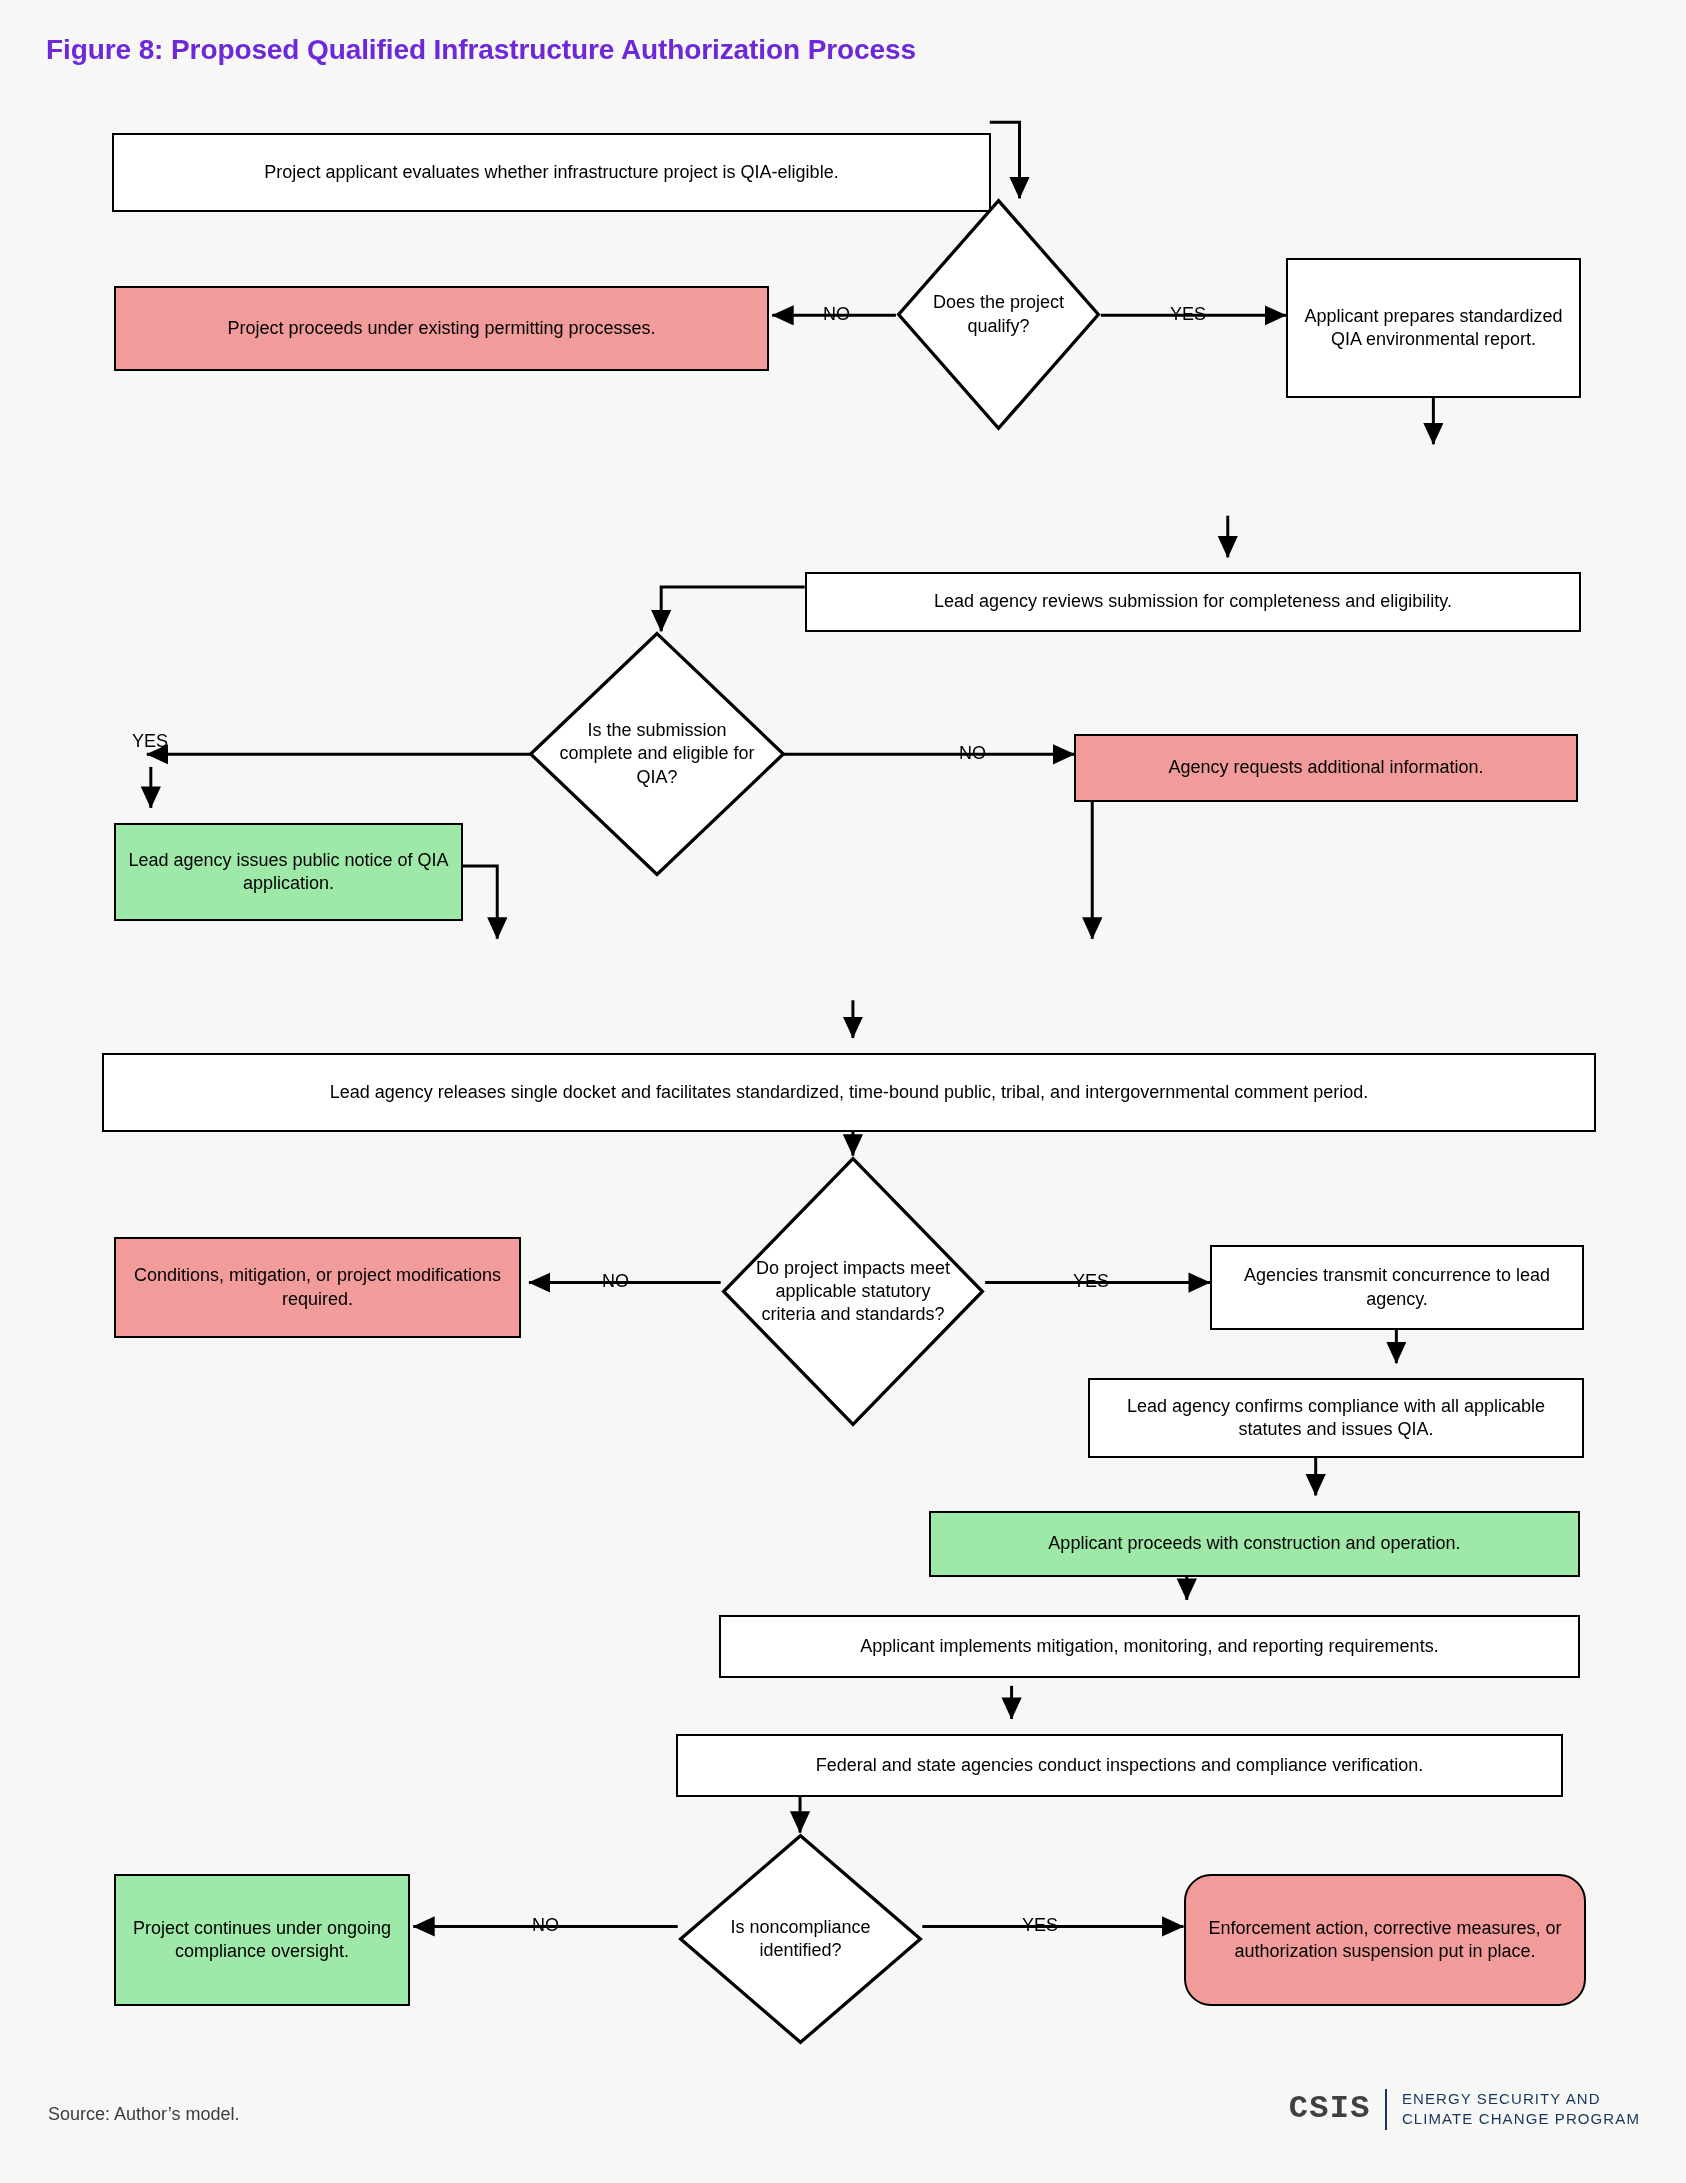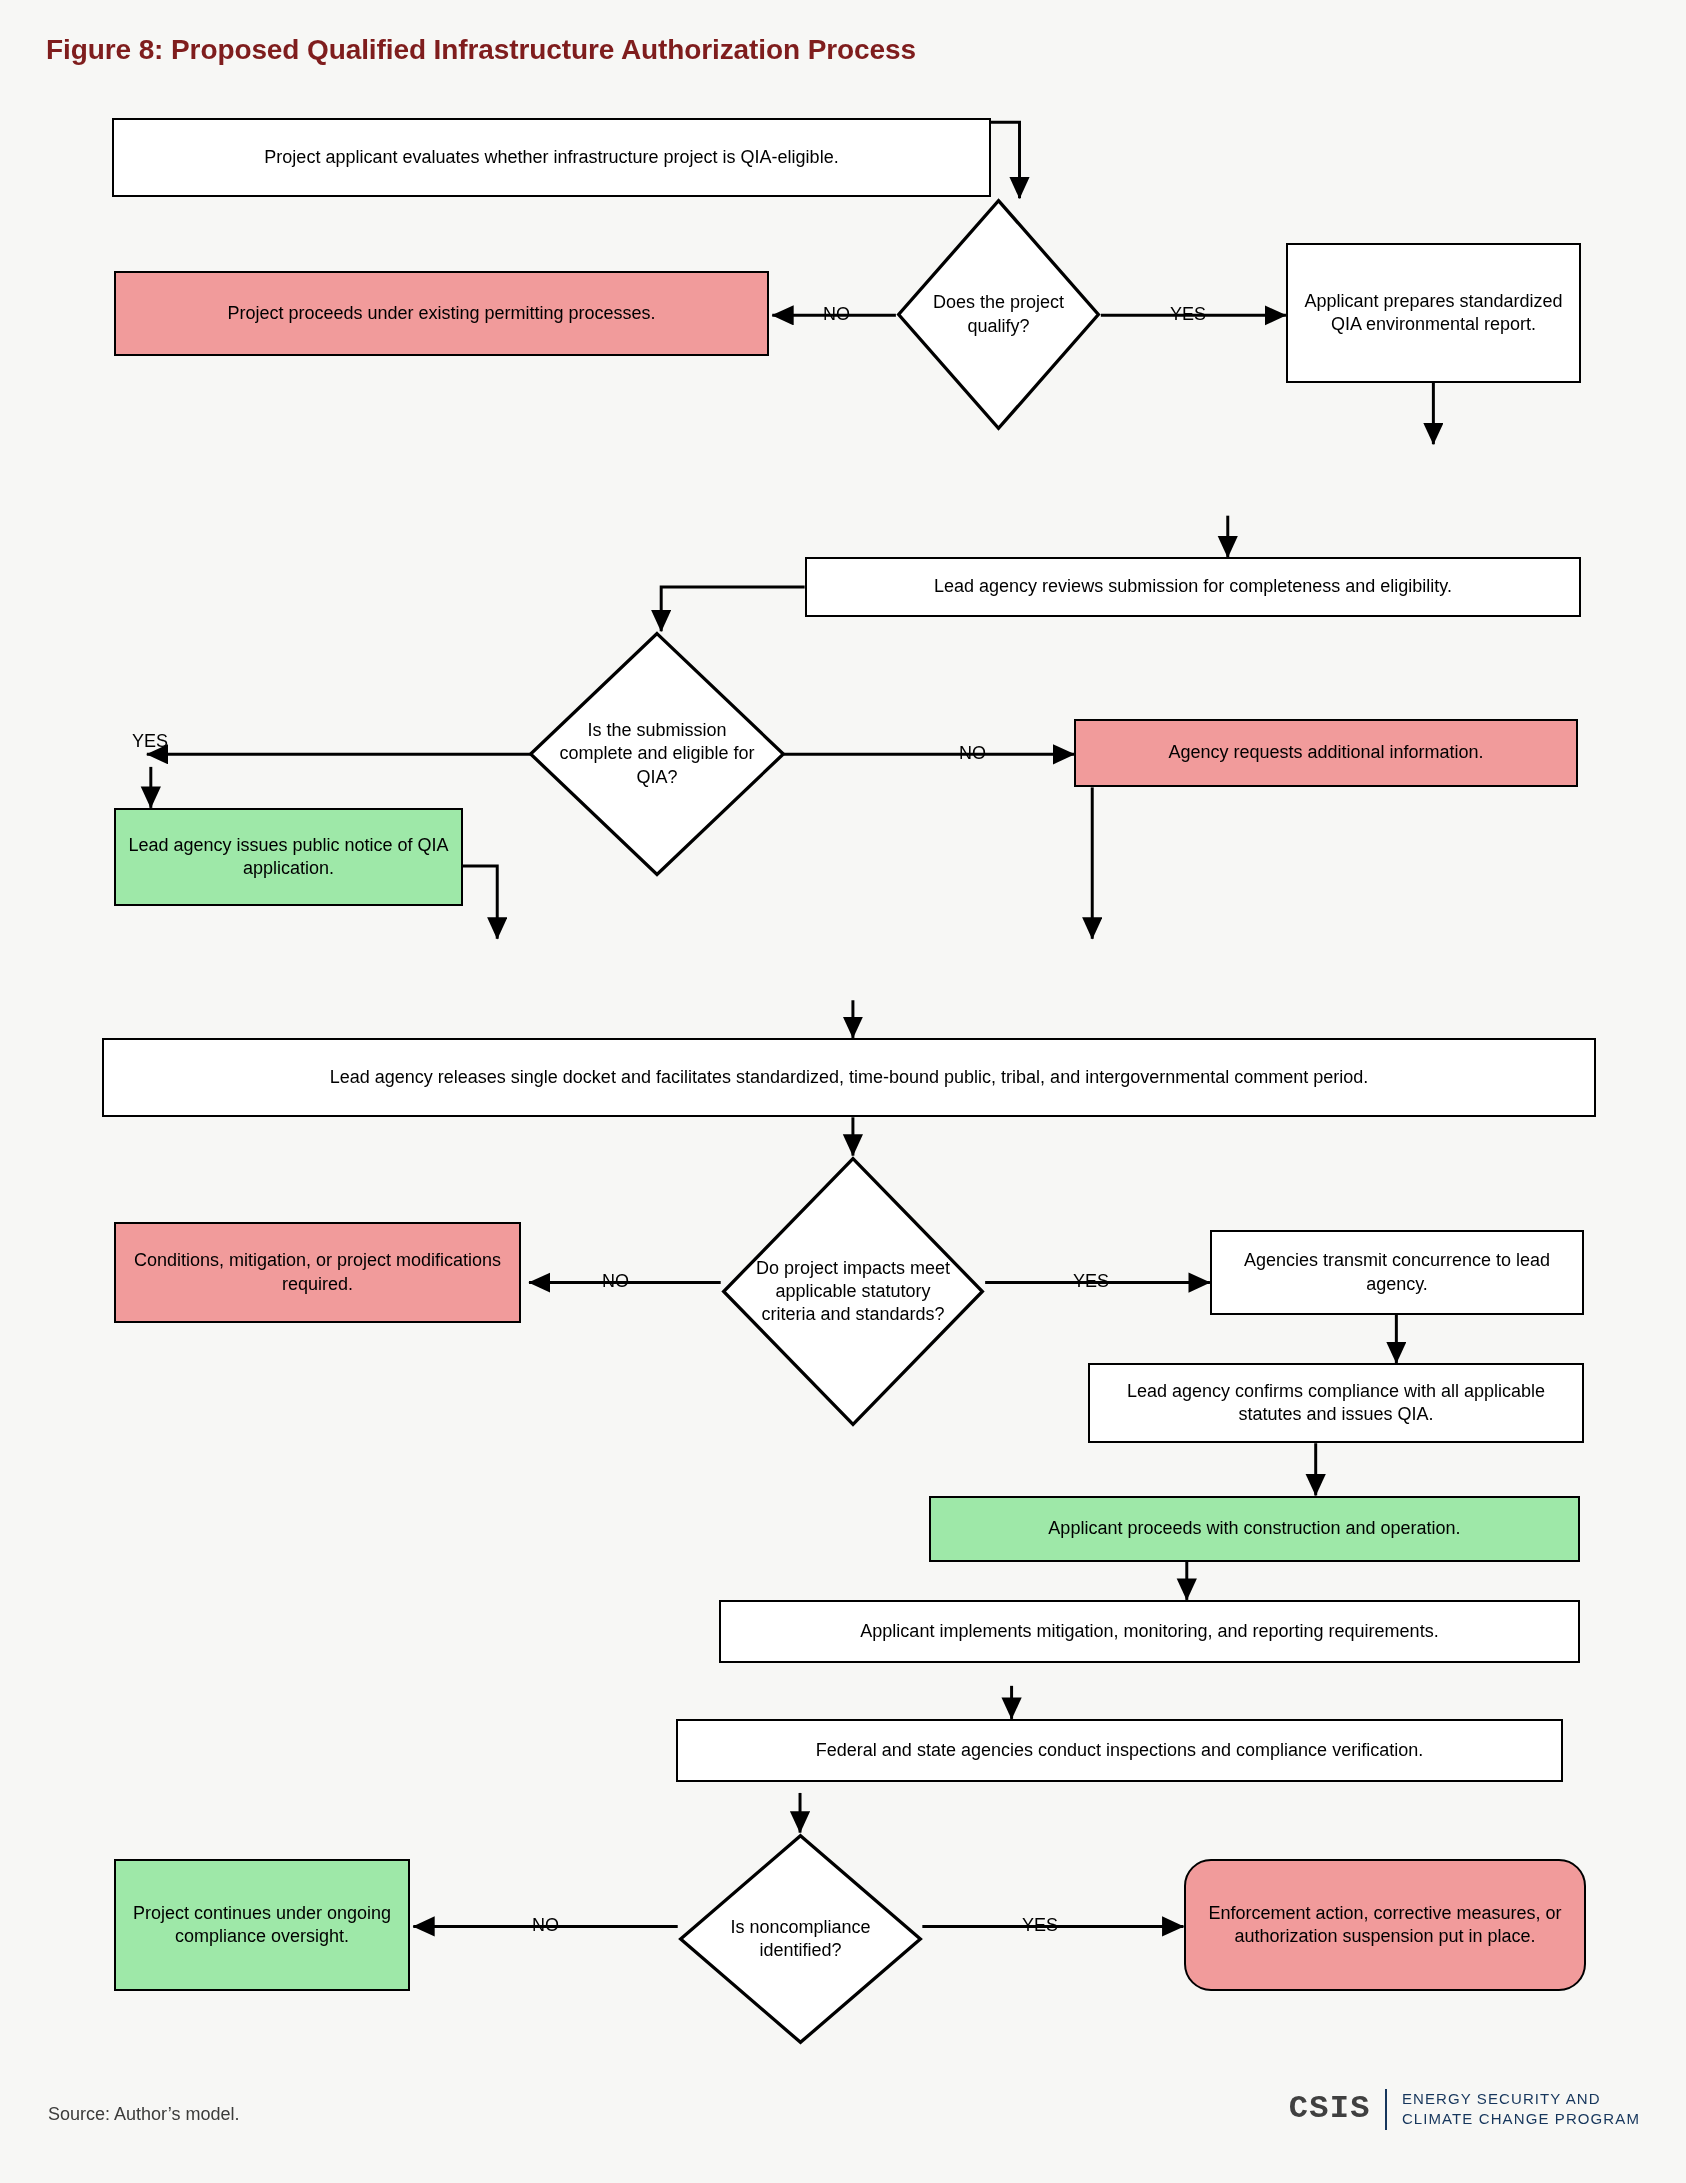--- a/index.html
+++ b/index.html
@@ -16,21 +16,21 @@
     height: 2183px;
     background: #f7f7f5;
     overflow: hidden;
   }
   #title {
     position: absolute;
     left: 46px;
     top: 34px;
     font-size: 28px;
     font-weight: bold;
-    color: #7f1d1d;
+    color: #6d28d9;
     letter-spacing: -0.1px;
   }
   #canvas {
     position: absolute;
     left: 0;
     top: 0;
     width: 1686px;
     height: 2183px;
   }
   .node {
@@ -39,20 +39,21 @@
     border: 2px solid #000;
     background: #ffffff;
     display: flex;
     align-items: center;
     justify-content: center;
     text-align: center;
     font-size: 18px;
     line-height: 1.3;
     color: #000;
     padding: 4px 9.3px;
+    margin-top: 15px;
   }
   .node.red { background: #f19b9b; }
   .node.green { background: #9ee8a8; }
   .diamond {
     position: absolute;
     box-sizing: border-box;
   }
   .diamond .shape {
     position: absolute;
     left: 0; top: 0;

